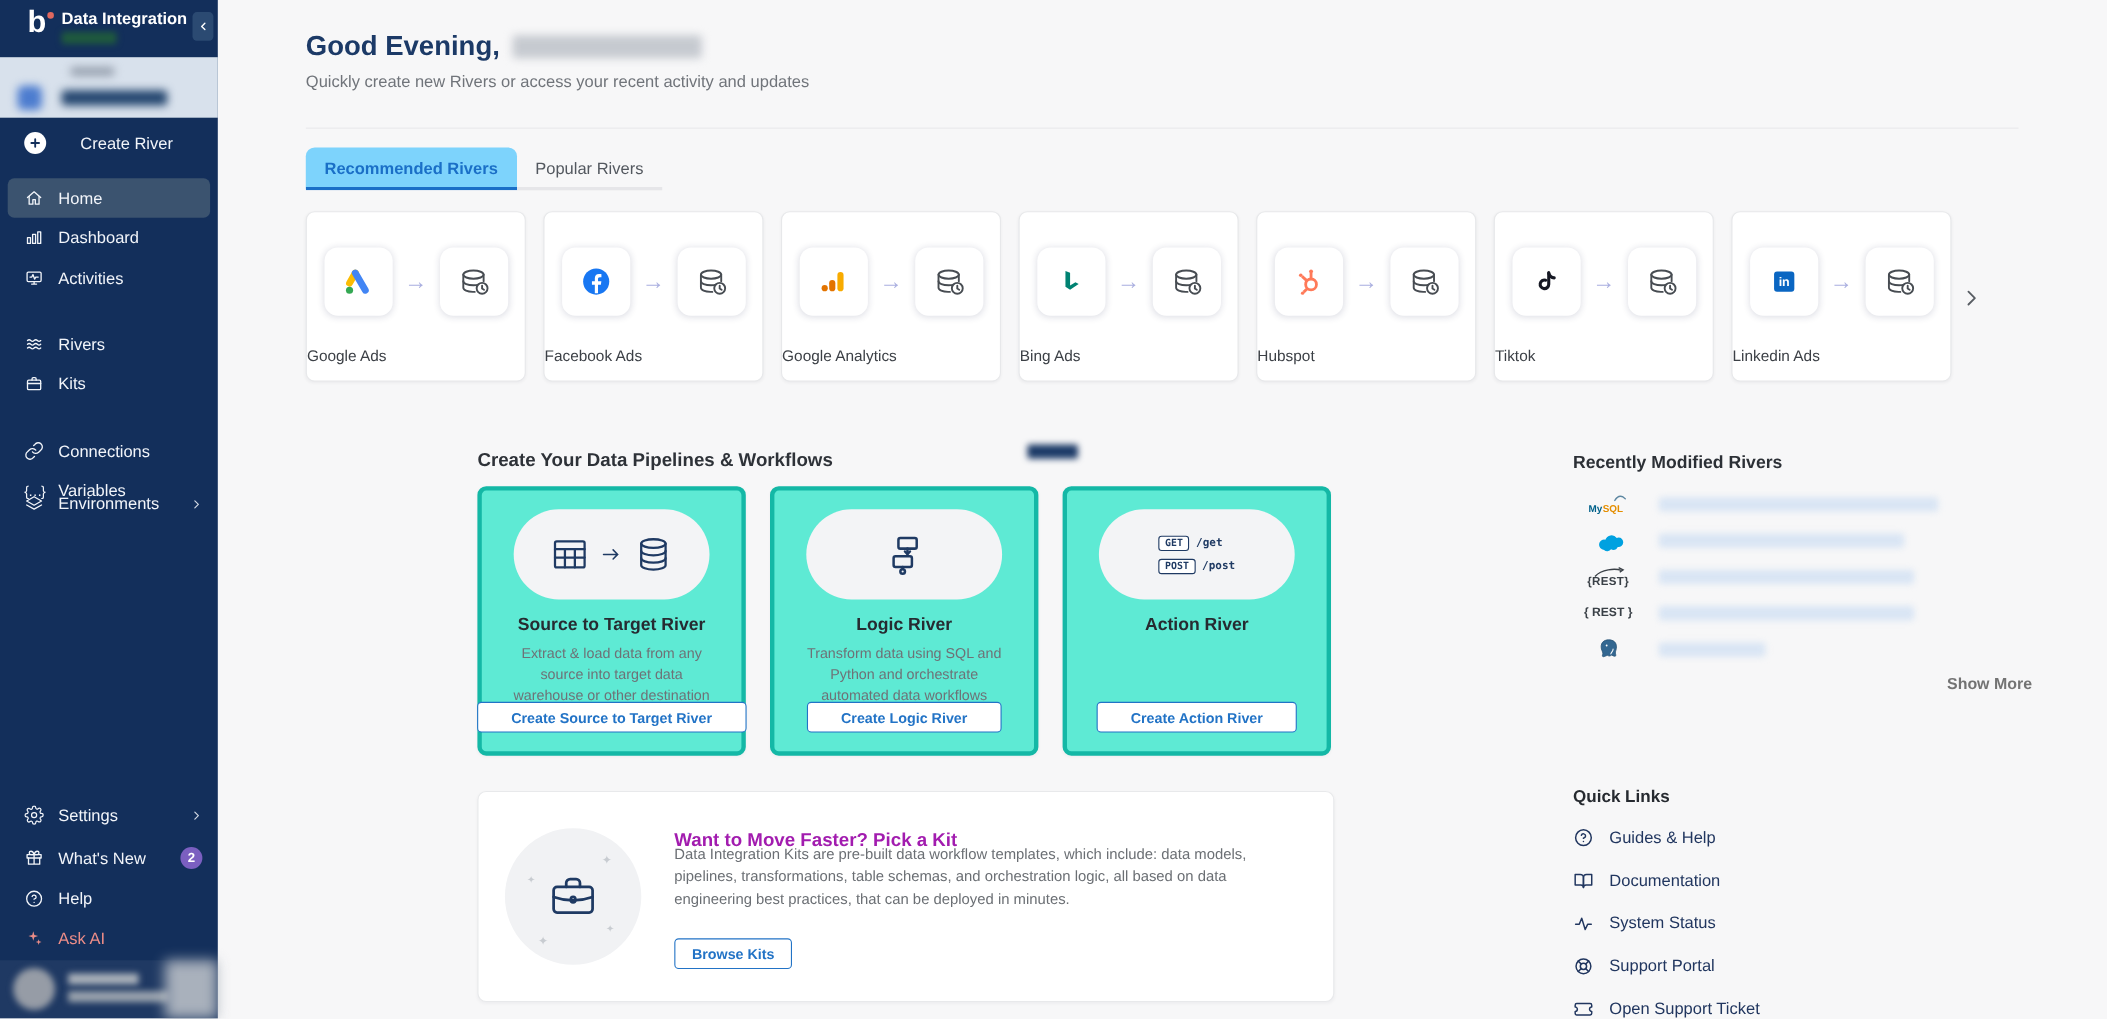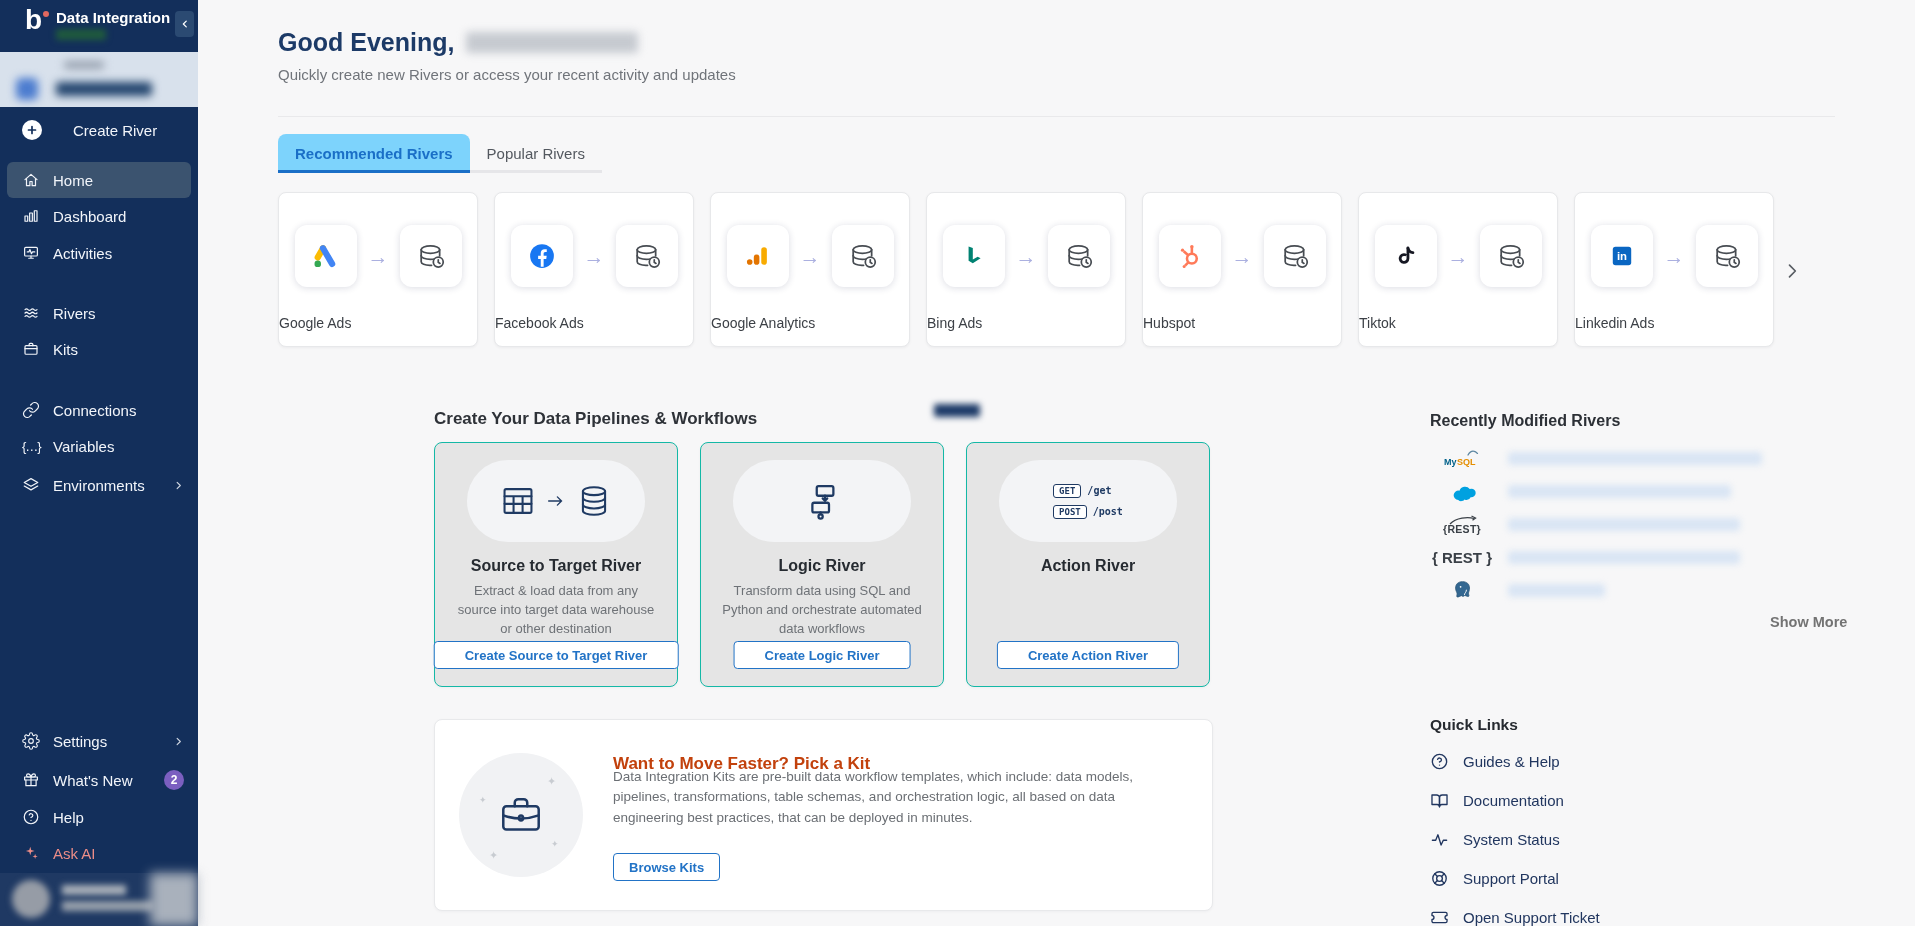--- a/index.html
+++ b/index.html
@@ -23,21 +23,21 @@
   .nav-item { position:absolute; left:0; width:198px; height:36px; display:flex; align-items:center; padding-left:22px; gap:13px; font-size:15px; color:#f2f5fa; cursor:pointer; white-space:nowrap; }
   .nav-item.active { left:7px; width:184px; padding-left:15px; background:#3b536f; border-radius:6px; }
   .ni-create   { top:112px;gap:31px; }
   .ni-home     { top:162px; }
   .ni-dashboard{ top:198px; }
   .ni-activities{ top:235px; }
   .ni-rivers   { top:295px; }
   .ni-kits     { top:331px; }
   .ni-connections{ top:392px; }
   .ni-variables{ top:428px; }
-  .ni-environments{ top:467px; }
+  .ni-environments{ top:440px; }
   .ni-settings { top:723px; }
   .ni-whatsnew { top:762px; }
   .ni-help     { top:799px; }
   .ni-askai    { top:835px; color:#ec8d88; }
   .plus-circle { width:20px; height:20px; border-radius:50%; background:#fff; display:flex; align-items:center; justify-content:center; }
   .chev-end { margin-left:auto; margin-right:14px; opacity:.85; }
   .nn-badge { margin-left:auto; margin-right:14px; width:20px; height:20px; border-radius:50%; background:#7b5fc0; color:#fff; font-size:12px; font-weight:700; display:flex; align-items:center; justify-content:center; }
   .vars-glyph { font-size:13px; width:18px; text-align:center; letter-spacing:-1px; }
 
   .sb-user { position:absolute; left:0; top:873px; width:198px; height:53px; background:rgba(255,255,255,.05); cursor:pointer; }
@@ -64,48 +64,48 @@
   .tile { width:62px; height:62px; border-radius:12px; background:#fff; box-shadow:0 1px 7px rgba(30,40,80,.16); display:flex; align-items:center; justify-content:center; }
   .carrow { color:#abb0e0; font-size:21px; line-height:1; }
   .clabel { position:absolute; bottom:15px; left:0; right:0; font-size:14px; color:#3c4046; }
   .carousel-next { position:absolute; left:1782px; top:256px; width:30px; height:30px; background:none; border:none; cursor:pointer; color:#585d63; }
 
   .redacted-navy { position:absolute; left:934px; top:404px; width:46px; height:13px; background:#1c3a67; filter:blur(3px); border-radius:2px; }
 
   
   .section-title { position:absolute; left:434px; top:409px; font-size:17px; font-weight:700; color:#2e3238; }
   .pcards { position:absolute; left:434px; top:442px; display:flex; gap:22px; }
-  .pcard { position:relative; width:244px; height:245px; background:#e5e5e5; border:1px solid #14b8a6; border-radius:8px; text-align:center; box-shadow:0 1px 3px rgba(16,24,40,.04); }
+  .pcard { position:relative; width:244px; height:245px; background:#5eead4; border:4px solid #14b8a6; border-radius:8px; text-align:center; box-shadow:0 1px 3px rgba(16,24,40,.04); }
   .pill { width:178px; height:82px; margin:17px auto 0; border-radius:44px; background:#f3f4f6; display:flex; align-items:center; justify-content:center; gap:8px; }
   .ptitle { margin-top:15px; font-size:16px; font-weight:700; color:#262b31; }
   .pdesc { margin:7px 20px 0; font-size:13px; color:#6e7277; line-height:1.45; }
   .pbtn { position:absolute; bottom:17px; left:50%; transform:translateX(-50%); height:28px; padding:0 30px; border:1px solid #2273c6; color:#2273c6; background:#fff; border-radius:4px; font-size:13px; font-weight:700; white-space:nowrap; cursor:pointer; font-family:inherit; }
   .api-lines { display:flex; flex-direction:column; gap:7px; }
   .api-line { display:flex; align-items:center; gap:6px; }
   .api-chip { border:1.5px solid #1f3a63; border-radius:3px; padding:1px 5px; font-family:"DejaVu Sans Mono",monospace; font-size:9px; font-weight:700; color:#1f3a63; background:#fff; }
   .api-path { font-family:"DejaVu Sans Mono",monospace; font-size:10px; font-weight:700; color:#1f3a63; }
 
   
   .kitcard { position:absolute; left:434px; top:719px; width:779px; height:192px; background:#fff; border:1px solid #e8e9eb; border-radius:8px; box-shadow:0 1px 3px rgba(16,24,40,.04); }
   .kit-circle { position:absolute; left:24px; top:33px; width:124px; height:124px; border-radius:50%; background:#f1f2f4; display:flex; align-items:center; justify-content:center; }
   .spark { position:absolute; color:#c8ccd1; font-size:11px; }
   .sp1 { left:88px; top:22px; } .sp2 { left:20px; top:42px; font-size:9px; } .sp3 { left:92px; top:86px; font-size:9px; } .sp4 { left:30px; top:96px; }
-  .kit-title { position:absolute; left:178px; top:34px; font-size:17px; font-weight:700; color:#c2410c; }
+  .kit-title { position:absolute; left:178px; top:34px; font-size:17px; font-weight:700; color:#a21caf; }
   .kit-desc { position:absolute; left:178px; top:47px; width:572px; font-size:13.5px; color:#6b6f74; line-height:1.5; }
   .kit-btn { position:absolute; left:178px; top:133px; height:28px; padding:0 15px; border:1px solid #2273c6; color:#2273c6; background:#fff; border-radius:4px; font-size:13px; font-weight:700; cursor:pointer; font-family:inherit; }
 
   
   .recent-title { position:absolute; left:1430px; top:412px; font-size:16px; font-weight:700; color:#2c3036; }
   .recent-list { position:absolute; left:1430px; top:442px; width:420px; }
   .rrow { height:33px; display:flex; align-items:center; }
   .ricon { width:64px; display:flex; flex-direction:column; align-items:center; justify-content:center; line-height:1; }
   .rblur { margin-left:14px; height:13px; border-radius:3px; background:#d9e5f4; filter:blur(3px); cursor:pointer; }
   .w1{width:254px;} .w2{width:223px;} .w3{width:232px;} .w4{width:232px;} .w5{width:97px;}
   .rest-txt { font-size:10.5px; font-weight:700; color:#3a4047; letter-spacing:.3px; margin-top:-1px; }
-  .rest-txt2 { font-size:15px; font-weight:700; color:#3a4047; }
+  .rest-txt2 { font-size:11px; font-weight:700; color:#3a4047; }
   .show-more { position:absolute; left:1770px; top:614px; font-size:14.5px; font-weight:700; color:#737373; cursor:pointer; text-decoration:none; }
 
   .ql-title { position:absolute; left:1430px; top:716px; font-size:15.5px; font-weight:700; color:#262a30; }
   .ql-list { position:absolute; left:1430px; top:742px; }
   .qlrow { height:39px; display:flex; align-items:center; gap:14px; color:#21365f; font-size:15px; text-decoration:none; cursor:pointer; }
 </style>
 </head>
 <body>
 
 <aside class="sidebar">

